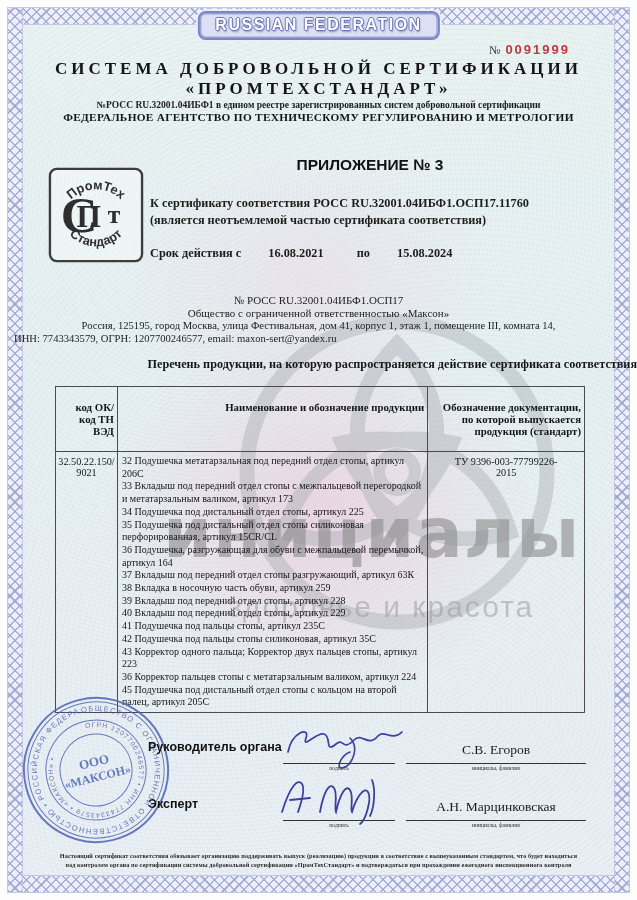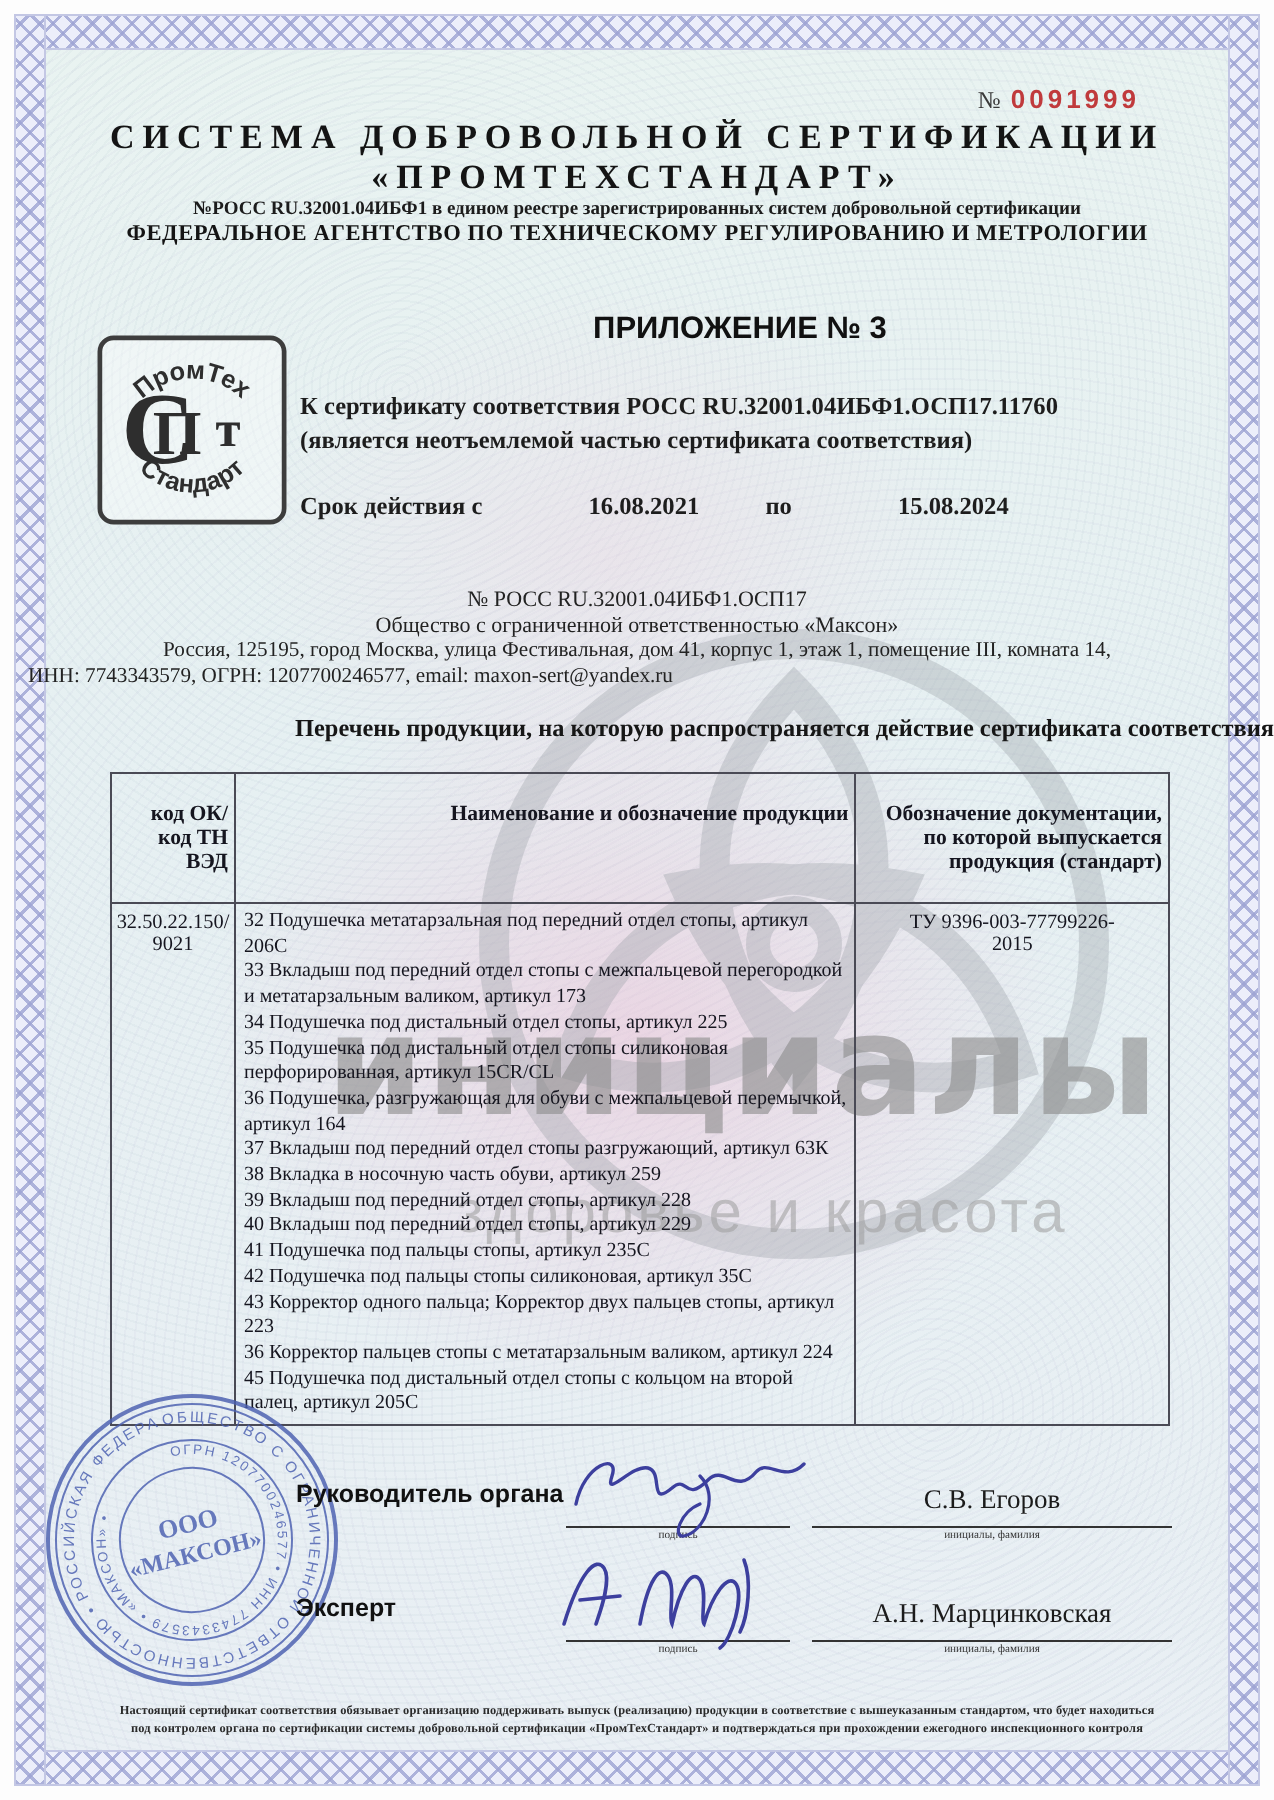--- a/index.html
+++ b/index.html
@@ -59,21 +59,21 @@
 
   
   .ps-logo { top:166px; left:47px; width:98px; height:98px; }
 
   
   .annex-title { top:156px; left:150px; width:440px; text-align:center;
     font-family:"Liberation Sans", sans-serif; font-weight:bold; font-size:15.5px; color:#111; }
   .annex-line1 { top:196px; left:150px; font-weight:bold; font-size:12.3px; color:#1d1d1d; }
   .annex-line2 { top:213px; left:150px; font-weight:bold; font-size:12.3px; color:#1d1d1d; }
   .validity { top:246px; left:150px; font-weight:bold; font-size:12.3px; color:#1d1d1d; }
-  .validity .dt { margin-left:50px; }
+  .validity .dt { margin-left:24px; }
   .validity .po { margin-left:30px; }
 
   
   .org-title { top:276px; width:100%; text-align:center;
     font-family:"Liberation Sans", sans-serif; font-weight:bold; font-size:13px;
     letter-spacing:1px; color:#111; }
   .org-number { top:294px; width:100%; text-align:center; font-size:11px; color:#222; }
   .org-company { top:307px; width:100%; text-align:center; font-size:11px; color:#222; }
   .org-address { top:320px; width:100%; text-align:center; font-size:10.6px; color:#222; }
   .org-requisites { top:333px; width:100%; text-align:left; font-size:10.6px; color:#222;padding-left:14px; }
@@ -149,20 +149,23 @@
         <path d="M0,-128 C52,-76 54,-6 0,62 C-54,-6 -52,-76 0,-128 Z"></path>
         <path d="M0,-128 C52,-76 54,-6 0,62 C-54,-6 -52,-76 0,-128 Z" transform="rotate(118)"></path>
         <path d="M0,-128 C52,-76 54,-6 0,62 C-54,-6 -52,-76 0,-128 Z" transform="rotate(-118)"></path>
       </g>
       <circle r="18" stroke-width="12"></circle>
     </g>
   </svg>
   <div class="layer wm wm-brand">инициалы</div>
   <div class="layer wm wm-slogan">здоровье и красота</div>
 
+  <div class="layer banner">
+    <span>RUSSIAN FEDERATION</span>
+  </div>
 
   <div class="layer cert-number">
     <span>№</span><span class="digits" style="color:#c03a3c">0091999</span>
   </div>
 
   <div class="layer title1">СИСТЕМА ДОБРОВОЛЬНОЙ СЕРТИФИКАЦИИ</div>
   <div class="layer title2">«ПРОМТЕХСТАНДАРТ»</div>
   <div class="layer registry">№РОСС RU.32001.04ИБФ1 в едином реестре зарегистрированных систем добровольной сертификации</div>
   <div class="layer agency">ФЕДЕРАЛЬНОЕ АГЕНТСТВО ПО ТЕХНИЧЕСКОМУ РЕГУЛИРОВАНИЮ И МЕТРОЛОГИИ</div>
 

